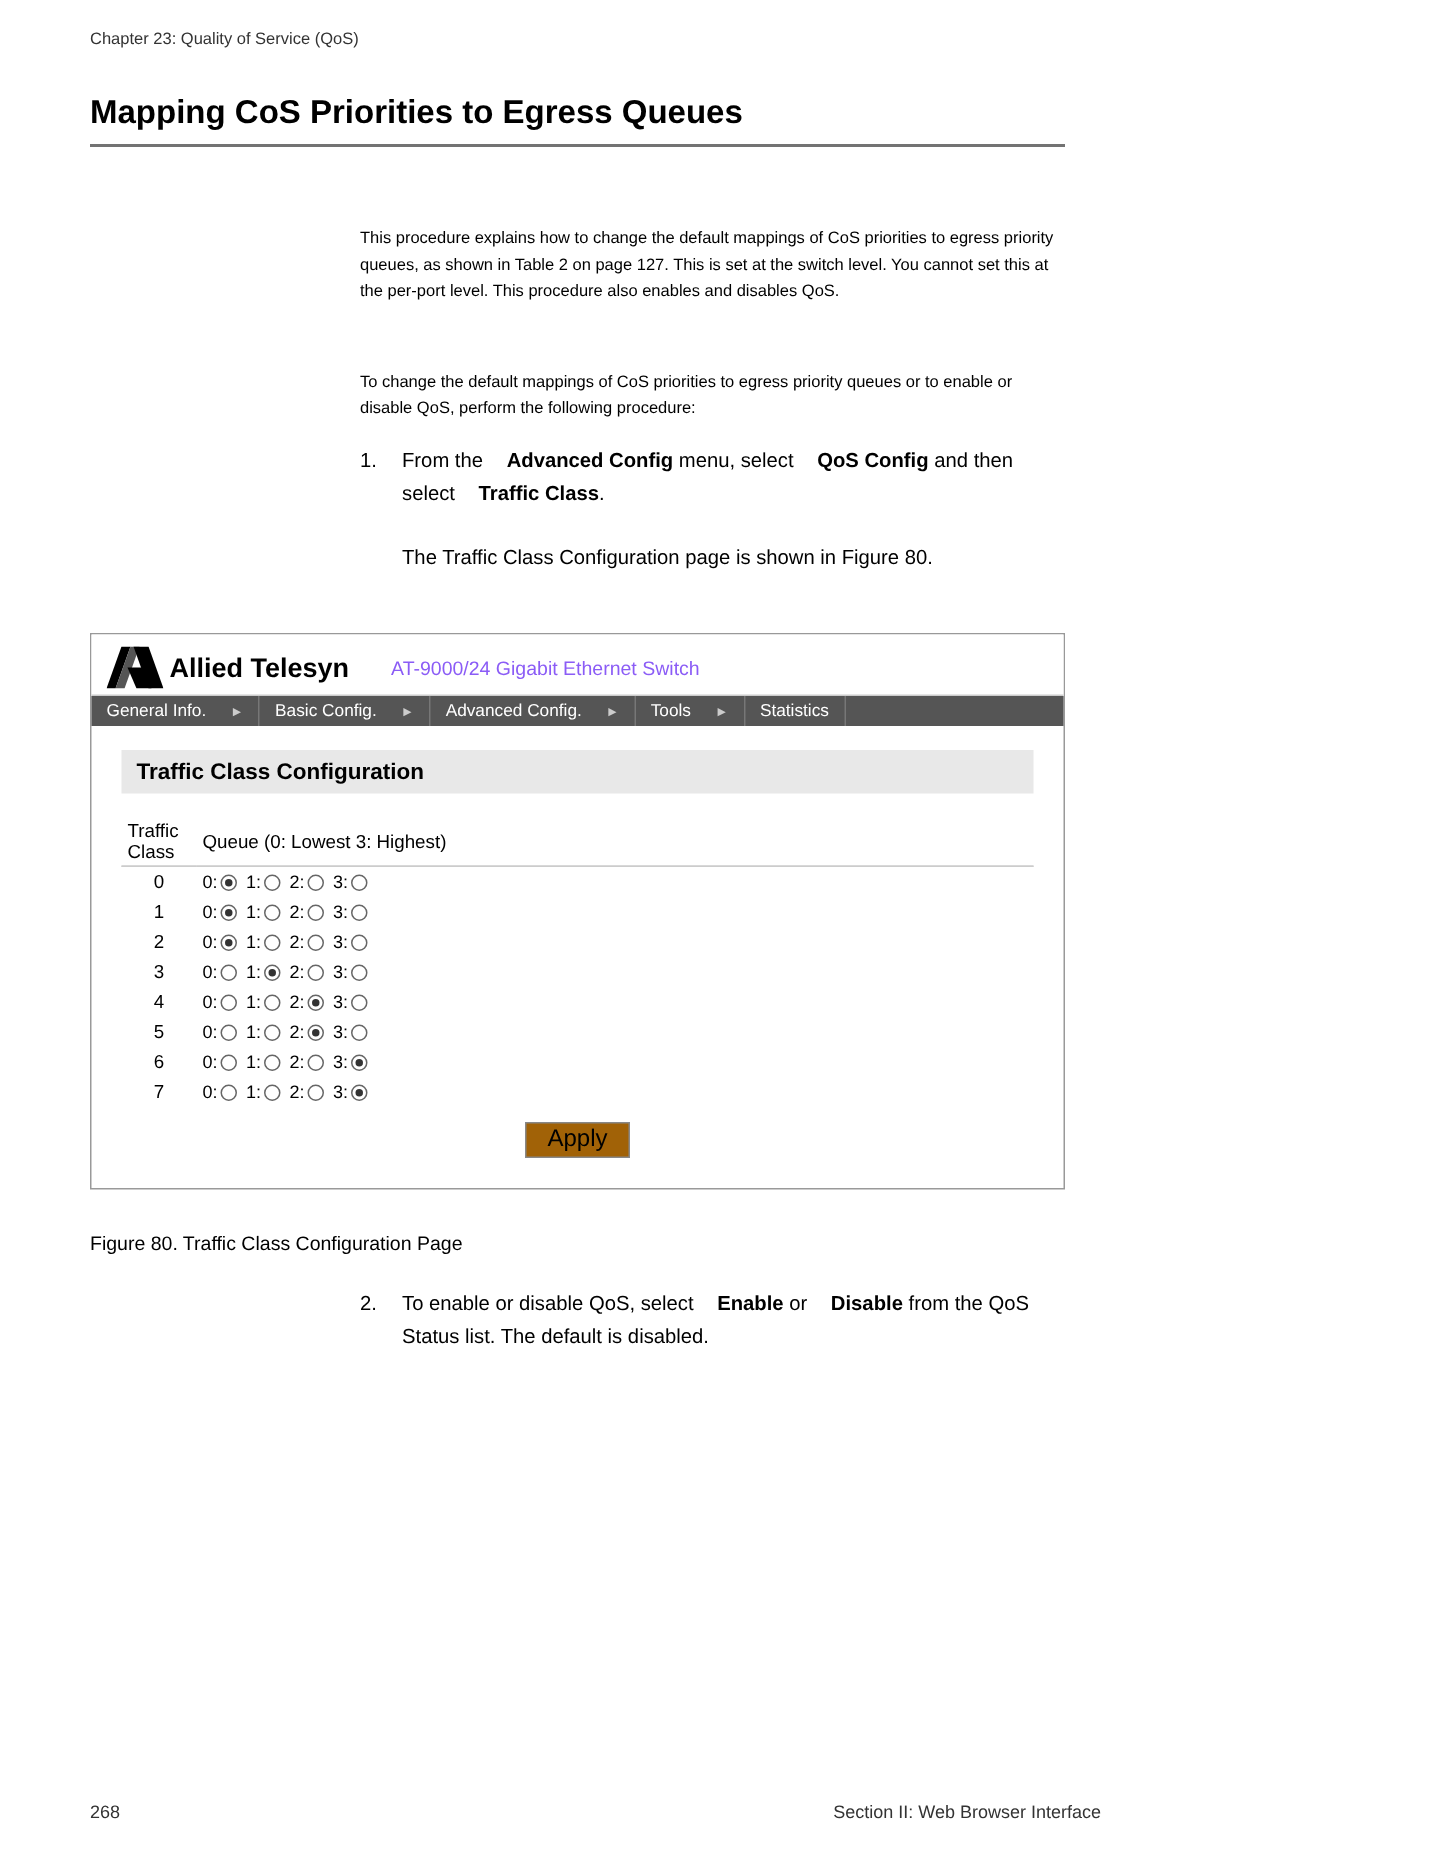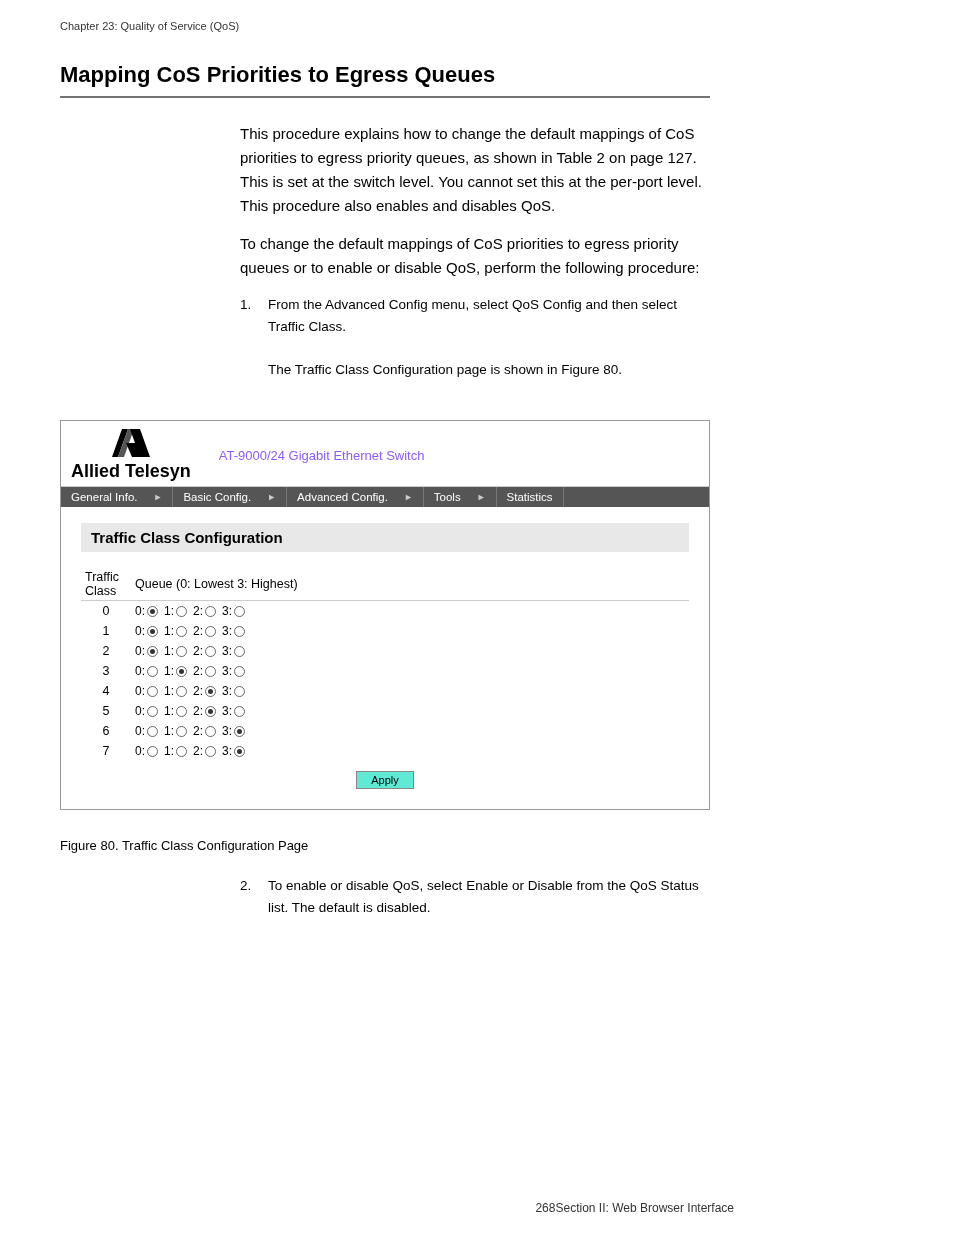--- a/index.html
+++ b/index.html
@@ -30,42 +30,43 @@
       padding-bottom: 8px;
       margin-bottom: 24px;
     }
     .content-area {
       display: flex;
       flex-direction: column;
       gap: 14px;
     }
     .intro-text {
       margin-left: 180px;
-      font-size: 15px;
+      font-size: 11px;
       line-height: 1.6;
+      margin-top: 29px;
     }
     .step-list {
       margin-left: 180px;
       font-size: 13.5px;
       line-height: 1.6;
     }
     .step-item {
       display: flex;
       gap: 10px;
       margin-bottom: 10px;
     }
     .step-num {
       min-width: 18px;
       font-size: 13.5px;
     }
     .step-text {
       font-size: 13.5px;
       line-height: 1.6;
     }
-    .step-text b { font-weight: normal; }
+    .step-text b { font-weight: bold; margin-left: 12px; }
     .figure-caption {
       font-size: 13px;
       margin-top: 8px;
       margin-bottom: 8px;
     }
 
     
     .screenshot-box {
       border: 1px solid #999;
       margin: 16px 0 6px 0;
@@ -78,21 +79,20 @@
       padding: 8px 10px 4px 10px;
       display: flex;
       align-items: center;
       gap: 12px;
       border-bottom: 1px solid #ccc;
     }
     .at-logo {
       display: flex;
       align-items: center;
       gap: 4px;
-      flex-direction: column;
     }
     .at-logo-graphic {
       display: flex;
       align-items: center;
     }
     .at-logo-text {
       font-size: 18px;
       font-weight: bold;
       color: #000;
       font-family: Arial, sans-serif;
@@ -203,34 +203,34 @@
       content: '';
       width: 5px;
       height: 5px;
       border-radius: 50%;
       background: #333;
     }
     .apply-btn {
       display: block;
       margin: 10px auto 0 auto;
       padding: 2px 14px;
-      font-size: 11px;
-      background: #5eead4;
+      font-size: 16px;
+      background: #a16207;
       border: 1px solid #888;
       cursor: pointer;
     }
 
     
     .page-footer {
       position: absolute;
       bottom: 20px;
       left: 60px;
       right: 60px;
       display: flex;
-      justify-content: flex-end;
+      justify-content: space-between;
       font-size: 12px;
       color: #333;
     }
   </style>
 </head>
 <body>
 
 <div class="page-container">
   <div class="chapter-header">Chapter 23: Quality of Service (QoS)</div>
 

